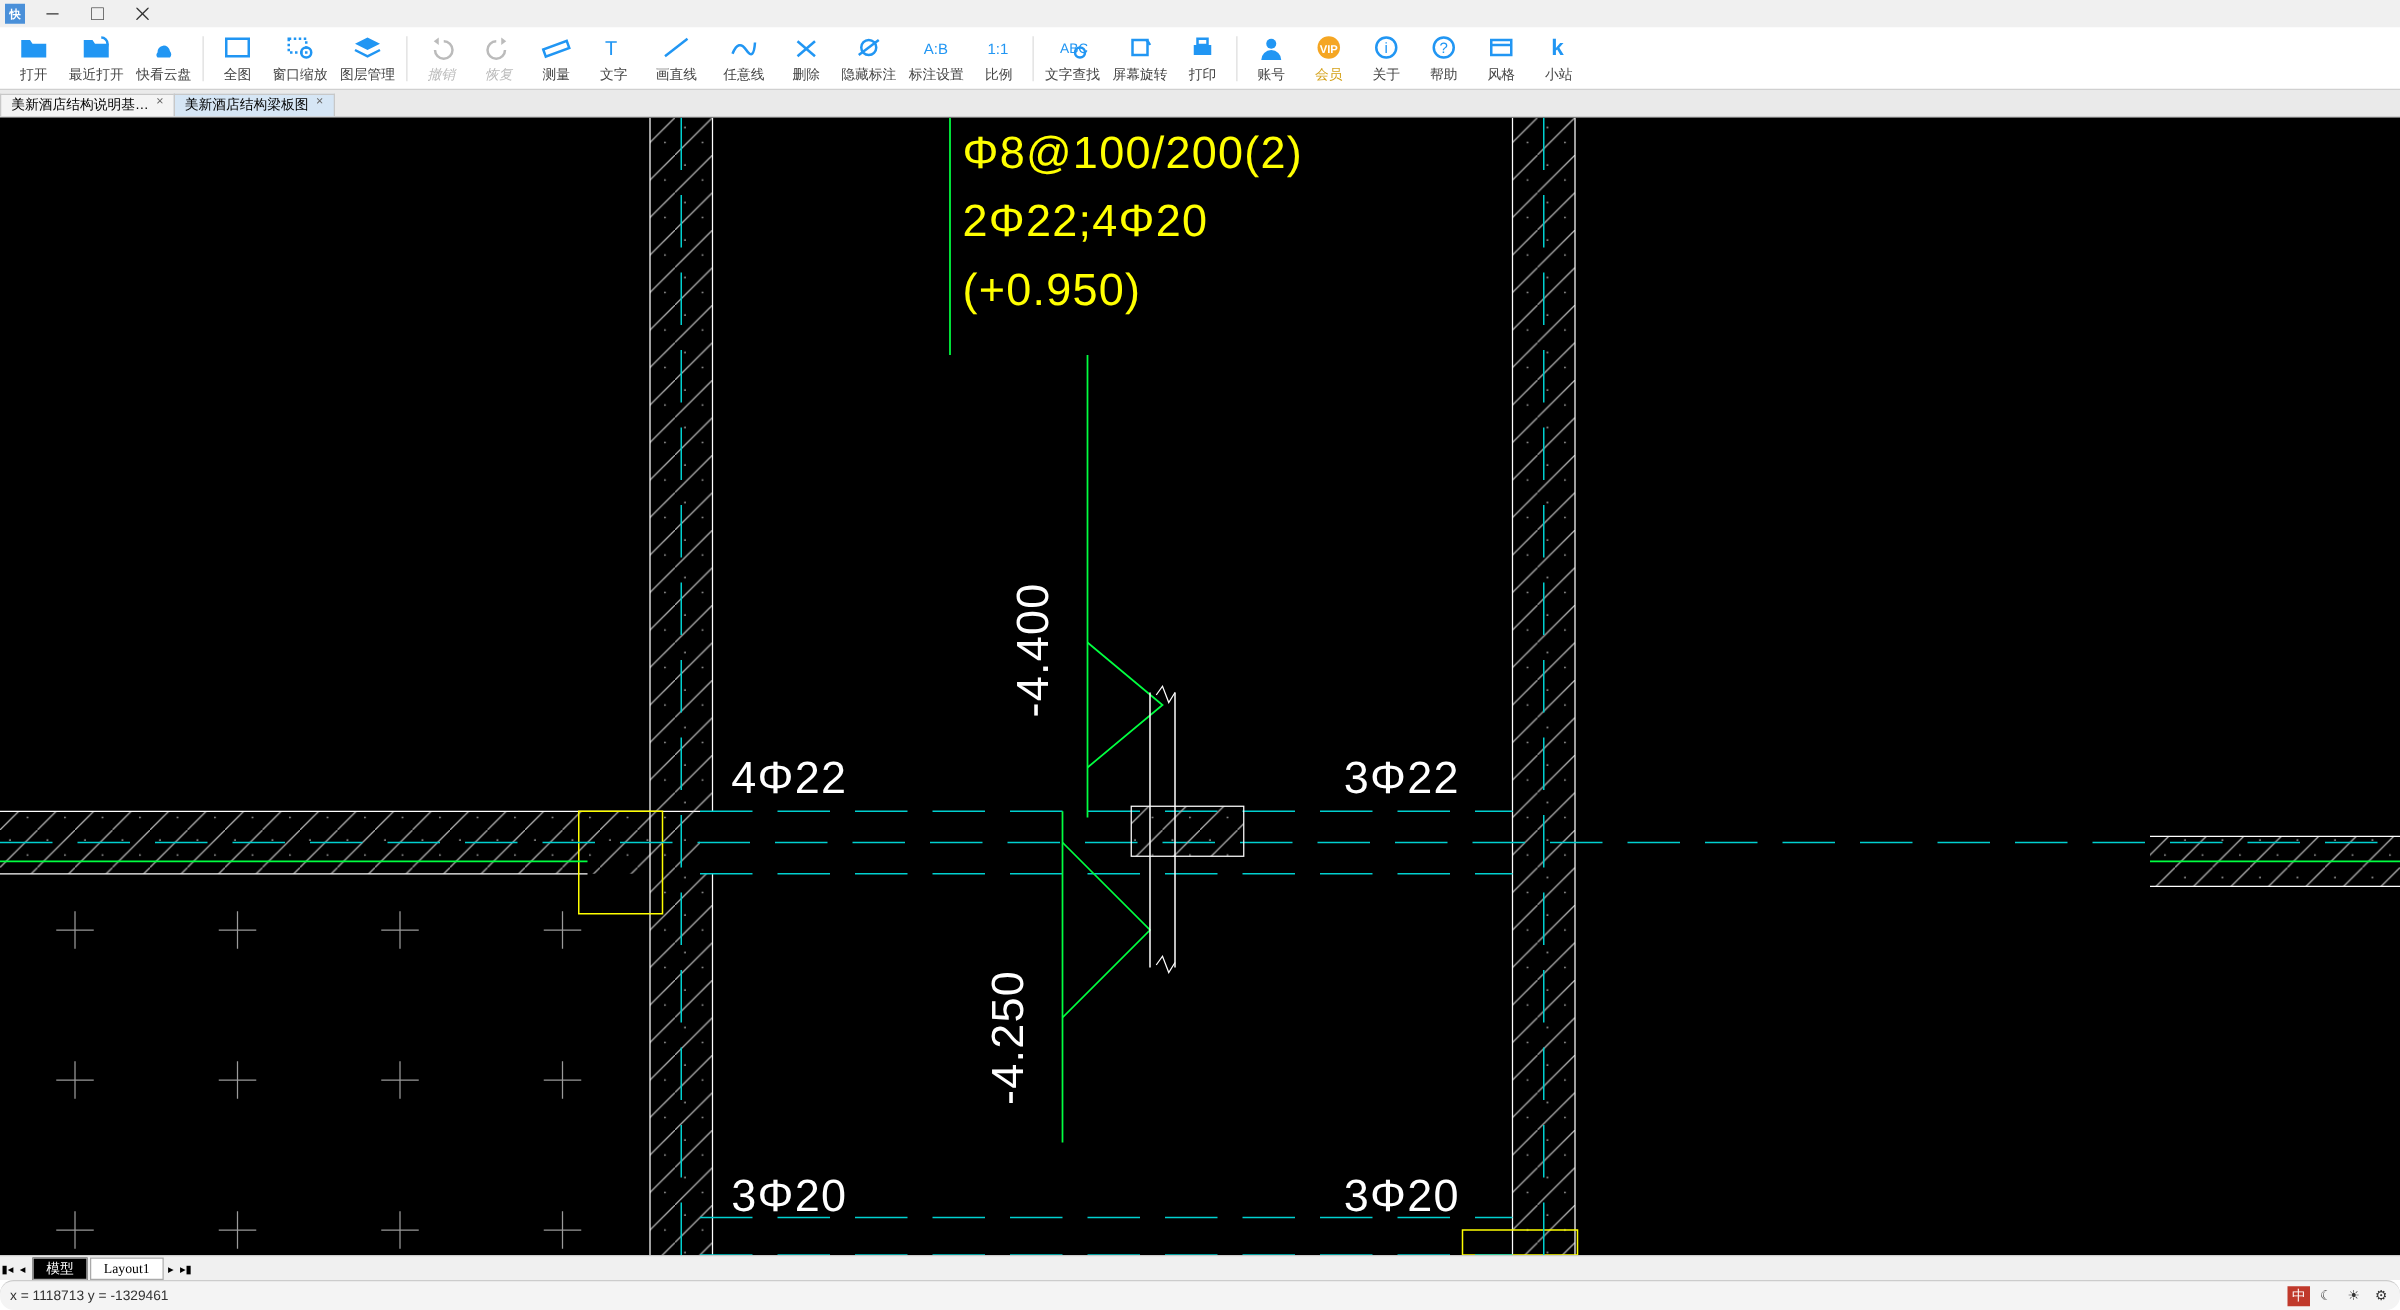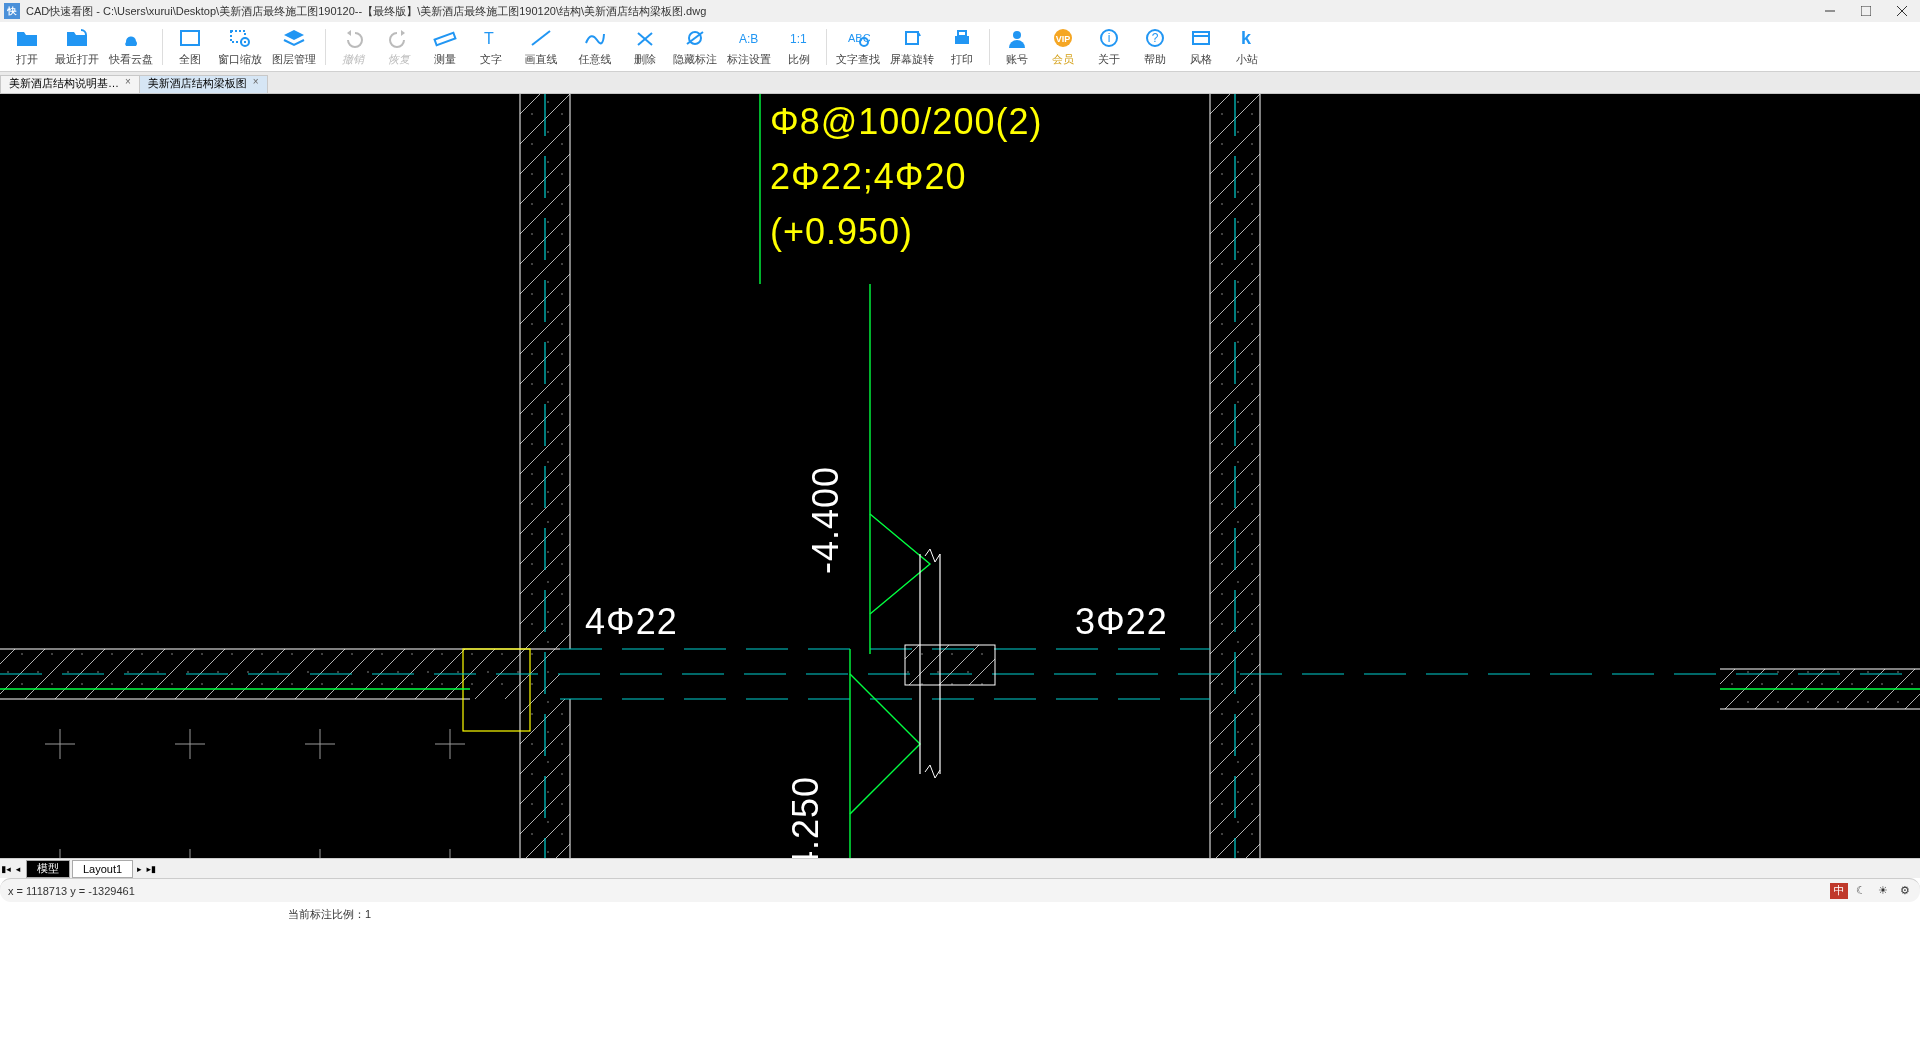--- a/index.html
+++ b/index.html
@@ -21,49 +21,48 @@
 .sep { width:1px; height:36px; background:#ddd; margin:0 4px; }
 
 
 .tabstrip { height:22px; background:#eaeaea; display:flex; align-items:flex-end; font-size:11px; border-bottom:1px solid #c8c8c8; }
 .tab { height:18px; padding:0 8px; display:flex; align-items:flex-start; background:#f4f4f4; border:1px solid #c8c8c8; border-bottom:none; margin-right:-1px; cursor:pointer; max-width:140px; }
 .tab.active { background:#d6e6f5; }
 .tab .tlabel { overflow:hidden; text-overflow:ellipsis; white-space:nowrap; }
 .tab .tclose { margin-left:6px; font-size:10px; color:#666; }
 
 
-.canvas-wrap { position:relative; width:1920px; height:764px; background:#000; overflow:hidden; }
+.canvas-wrap { position:relative; width:1920px; height:910px; background:#000; overflow:hidden; }
 .canvas-wrap svg { position:absolute; top:0; left:0; }
 .cad-text { font-family:"Arial Narrow","ISOCPEUR",sans-serif; fill:#fff; font-size:36px; letter-spacing:1px; font-weight:300; font-stretch:condensed; }
 .cad-text.yellow { fill:#ffff00; }
 
 
 .layout-tabs { height:20px; background:#f0f0f0; display:flex; align-items:center; font-size:11px; border-top:1px solid #ccc; }
-.layout-tabs .ltab { padding:0 10px; height:18px; display:flex; align-items:center; background:#fff; border:1px solid #aaa; margin-left:2px; cursor:pointer; }
+.layout-tabs .ltab { padding:0 10px; height:18px; display:flex; align-items:center; background:#fff; border:1px solid #aaa; margin-left:2px; cursor:pointer;font-family:Liberation Serif, serif; }
 .layout-tabs .ltab.active { background:#000; color:#fff; }
 .layout-tabs .nav { width:12px; height:18px; display:flex; align-items:center; justify-content:center; cursor:pointer; font-size:9px; }
 
 
 .status { height:24px; background:#f4f4f4; border-top:1px solid #ccc; display:flex; align-items:center; font-size:11px; color:#333;border-radius:11px; }
 .status .coords { padding:0 8px; width:280px; }
 .status .scale { padding:0 8px;margin-top:48px; }
 .status .spacer { flex:1; }
 .status .tray { display:flex; align-items:center; gap:4px; padding:0 6px; }
 .status .tray .chip { width:18px; height:16px; display:flex; align-items:center; justify-content:center; font-size:11px; }
 .status .tray .chip.red { background:#c0392b; color:#fff; }
 
 
 .cross { stroke:#9a9a9a; stroke-width:1; }
 </style>
 </head>
 <body>
 
 <div class="titlebar">
   <div class="app-icon">快</div>
-  <div class="title-text">CAD快速看图 - C:\Users\xurui\Desktop\美新酒店最终施工图190120--【最终版】\美新酒店最终施工图190120\结构\美新酒店结构梁板图.dwg</div>
   <div class="win-btn">
     <svg width="10" height="10">
         <line x1="0" y1="5" x2="10" y2="5" stroke="#333" stroke-width="1"></line>
       </svg>
   </div>
   <div class="win-btn">
     <svg width="10" height="10">
         <rect x="0" y="0" width="10" height="10" fill="none" stroke="#333" stroke-width="1"></rect>
       </svg>
   </div>

